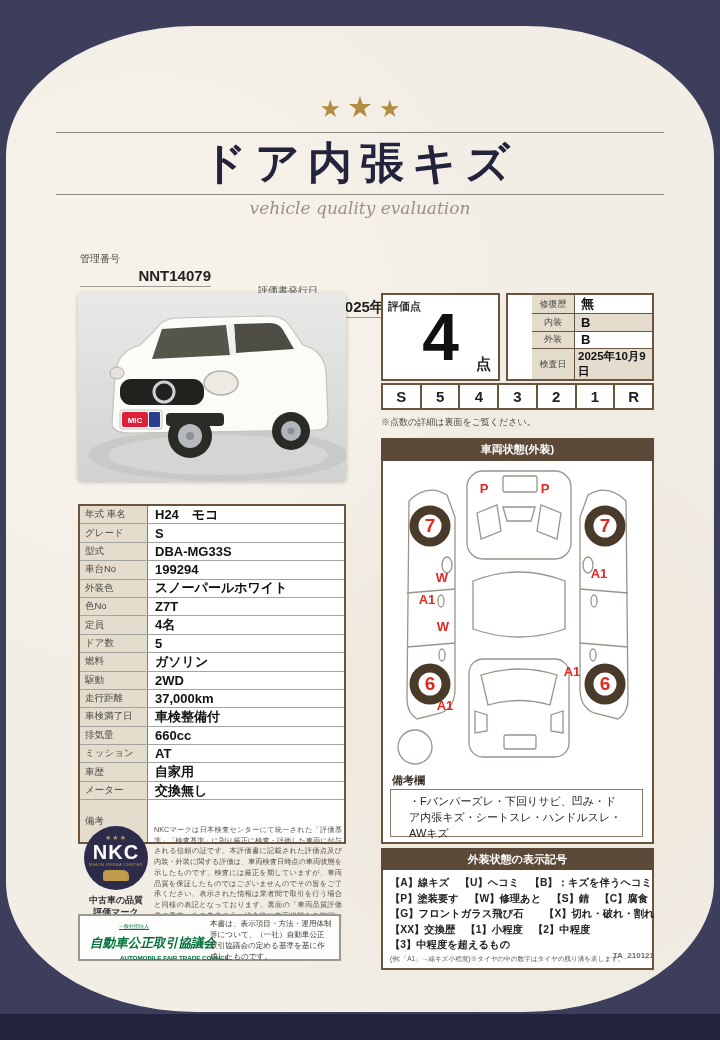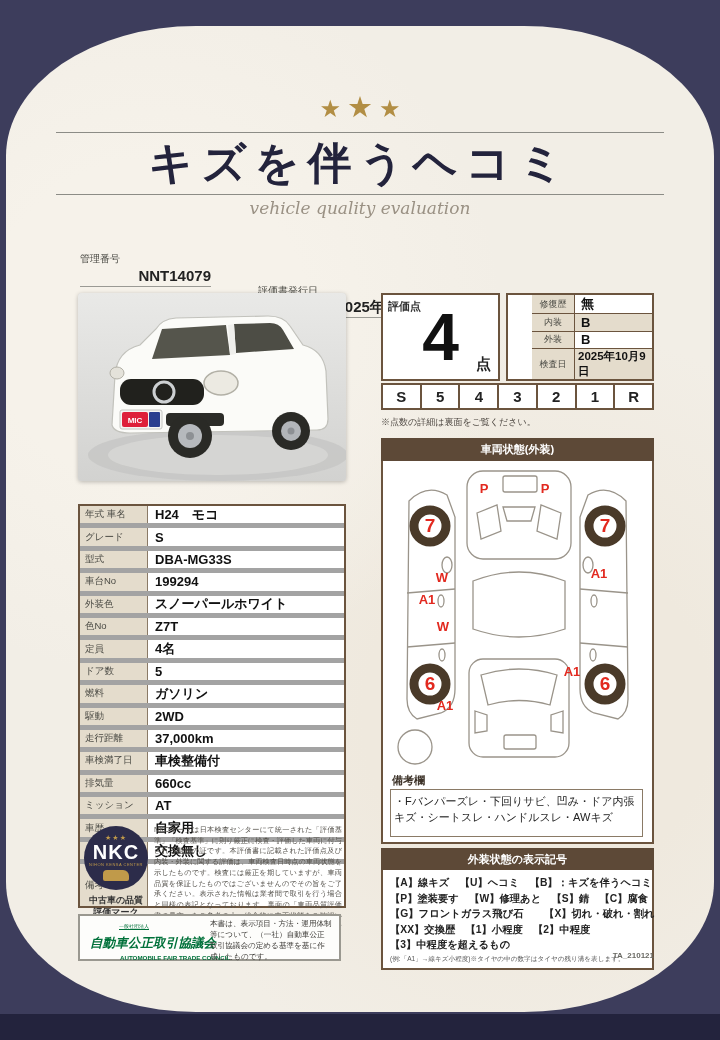--- a/index.html
+++ b/index.html
@@ -60,34 +60,34 @@
   .cond-body{background:#fff;border:2px solid #6b543e;border-top:none;box-sizing:border-box;
              position:relative;height:383px;}
   .diagram{position:absolute;left:0;top:2px;width:269px;height:308px;}
   .diagram svg{position:absolute;left:0;top:0;}
   .mark{position:absolute;transform:translate(-50%,-50%);color:#e2291f;font-weight:bold;
         font-size:13px;white-space:nowrap;}
   .mark.big{font-size:19px;}
   .remarks-label{position:absolute;left:9px;top:312px;font-size:11px;font-weight:bold;color:#3c3228;}
   .remarks-box{position:absolute;left:7px;top:328px;width:253px;height:48px;
                border:1.5px solid #8a7a66;box-sizing:border-box;background:#fff;
-               font-size:11px;line-height:16px;color:#222;padding:3px 3px;}
+               font-size:11px;line-height:16px;color:#222;padding:3px 18px;}
   .legend-panel{position:absolute;left:375px;top:822px;width:273px;border-radius:19px;}
   .legend-header{background:#5d4937;color:#fff;font-size:11px;font-weight:bold;
                  text-align:center;line-height:22px;height:22px;}
   .legend-body{background:#fff;border:2px solid #6b543e;border-top:none;box-sizing:border-box;
                padding:5px 7px 4px 7px;}
   .legend-line{font-size:10.3px;line-height:15.5px;color:#222;font-weight:bold;white-space:nowrap;}
   .legend-note{font-size:6.6px;color:#555;margin-top:2px;white-space:nowrap;}
   .doc-code{position:absolute;left:375px;top:925px;width:273px;text-align:right;
             font-size:8px;color:#6a6a64;font-weight:bold;}
   
   .veh-table{position:absolute;left:72px;top:478px;width:268px;border:2px solid #6b543e;
              box-sizing:border-box;background:#fff;}
-  .veh-row{display:flex;height:17.4px;border-bottom:5px solid #a3a3a3;}
+  .veh-row{display:flex;height:17.4px;border-bottom:1px solid #a3a3a3;}
   .veh-row:last-child{border-bottom:none;height:42px;font-family:Liberation Mono, monospace;}
   .veh-row .vl{width:62px;background:#e4dccc;font-size:9.5px;color:#4a4a44;
                display:flex;align-items:center;padding-left:5px;border-right:1px solid #8a7a66;}
   .veh-row .vv{flex:1;display:flex;align-items:center;padding-left:7px;
                font-size:13px;font-weight:bold;color:#111;white-space:nowrap;}
   
   .nkc-logo{position:absolute;left:78px;top:800px;width:64px;height:64px;border-radius:50%;
             background:#2c2c4a;text-align:center;}
   .nkc-stars{font-size:7px;color:#c09a4a;letter-spacing:1px;padding-top:8px;}
   .nkc-name{font-size:20px;font-weight:bold;color:#fff;letter-spacing:1px;line-height:20px;}
@@ -112,21 +112,21 @@
 </head>
 <body>
 
 <div class="page">
   <div class="card">
 
     <div class="stars">
       <span>★</span><span class="mid">★</span><span>★</span>
     </div>
     <div class="hrule" style="top:106px;"></div>
-    <div class="title">キズを伴うヘコミ</div>
+    <div class="title">ドア内張キズ</div>
     <div class="hrule" style="top:168px;"></div>
     <div class="subtitle">vehicle quality evaluation</div>
 
     <div class="meta-group" style="left:74px;">
       <span class="meta-underline">
         <span class="meta-label">管理番号</span>
         <span class="meta-value">NNT14079</span>
       </span>
     </div>
     <div class="meta-group" style="left:252px;margin-top:32px;">

